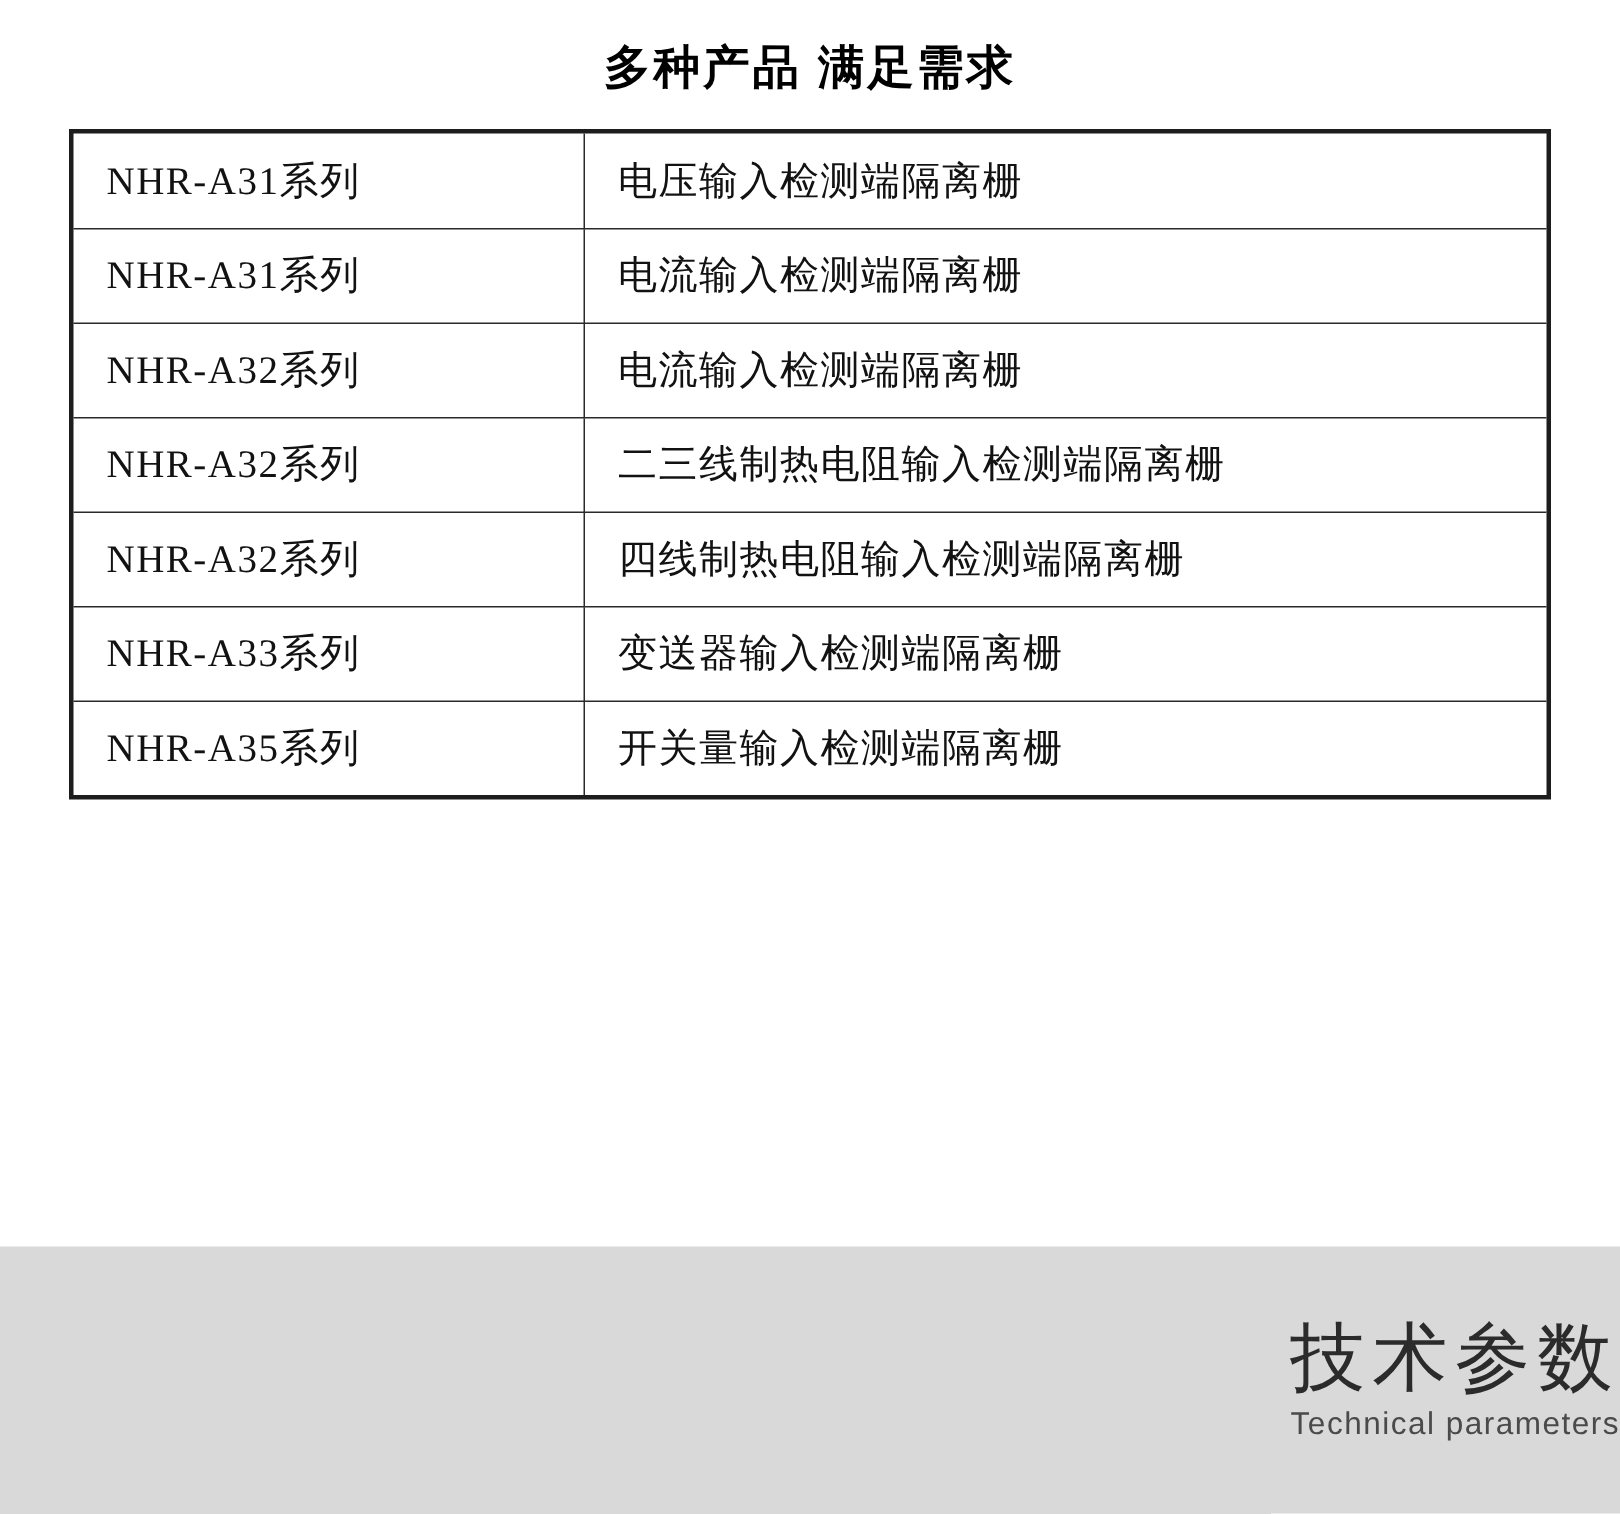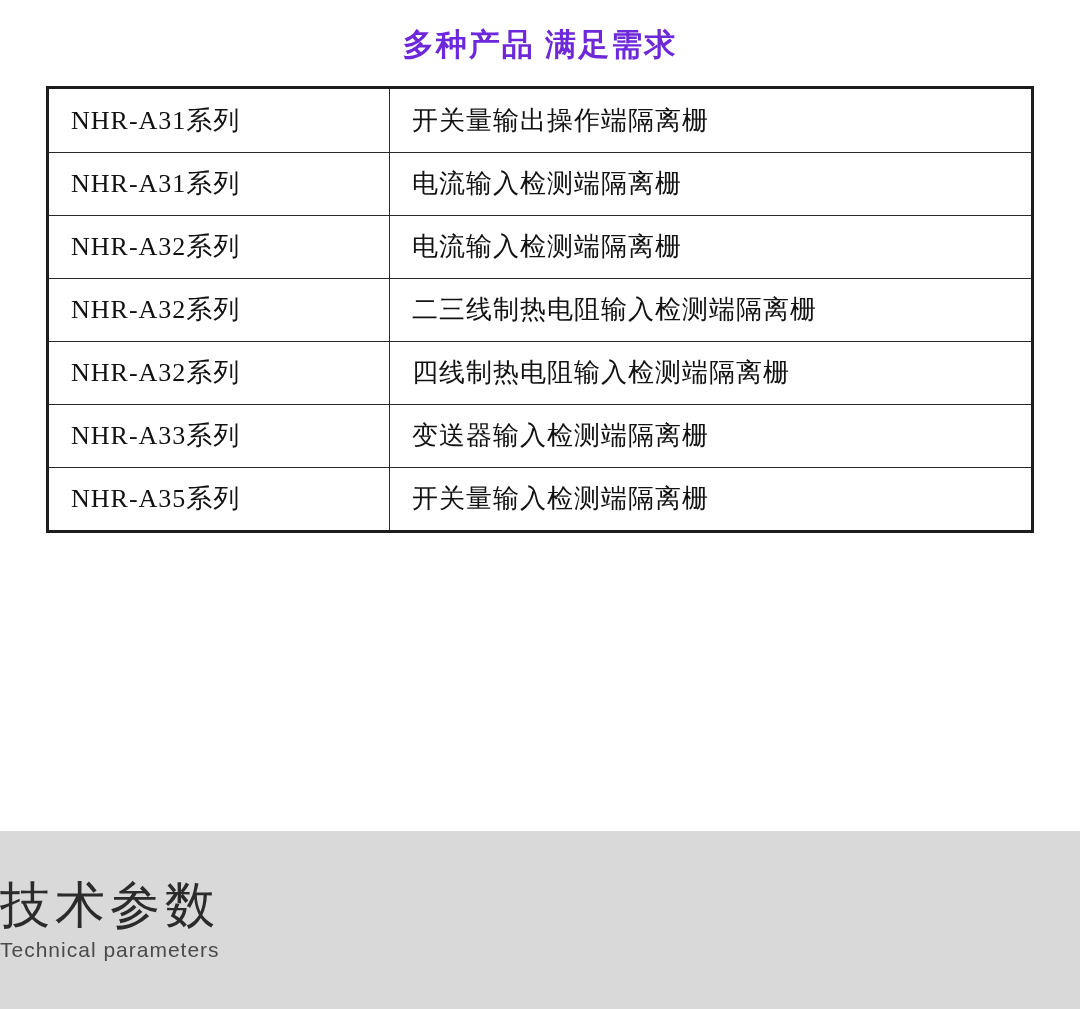--- a/index.html
+++ b/index.html
@@ -18,21 +18,21 @@
     width: 1080px;
     height: 1009px;
     background: #ffffff;
   }
   .headline {
     text-align: center;
     font-family: "Liberation Sans", sans-serif;
     font-weight: bold;
     font-size: 31px;
     letter-spacing: 2px;
-    color: #6d28d9;
+    color: #000000;
     padding-top: 24px;
     padding-bottom: 20px;
   }
   .table-wrap {
     margin: 0 46px;
     border: 3px solid #1d1d1d;
     box-sizing: border-box;
   }
   table.product-table {
     width: 100%;
@@ -71,21 +71,21 @@
   }
   .section-banner {
     position: absolute;
     left: 0;
     right: 0;
     bottom: 0;
     height: 178px;
     background: #d9d9d9;
     display: flex;
     flex-direction: column;
-    align-items: flex-start;
+    align-items: flex-end;
     justify-content: center;
   }
   .section-banner .cn {
     font-family: "Liberation Sans", sans-serif;
     font-size: 50px;
     letter-spacing: 5px;
     color: #2b2b2b;
     line-height: 1.08;
   }
   .section-banner .en {
@@ -104,21 +104,21 @@
 
 <div class="page">
 
   <div class="headline">多种产品    满足需求</div>
 
   <div class="table-wrap">
     <table class="product-table">
       <tbody>
         <tr>
           <td class="col-model">NHR-A31系列</td>
-          <td class="col-name">开关量输出操作端隔离栅</td>
+          <td class="col-name">电压输入检测端隔离栅</td>
         </tr>
         <tr>
           <td class="col-model">NHR-A31系列</td>
           <td class="col-name">电流输入检测端隔离栅</td>
         </tr>
         <tr>
           <td class="col-model">NHR-A32系列</td>
           <td class="col-name">电流输入检测端隔离栅</td>
         </tr>
         <tr>

